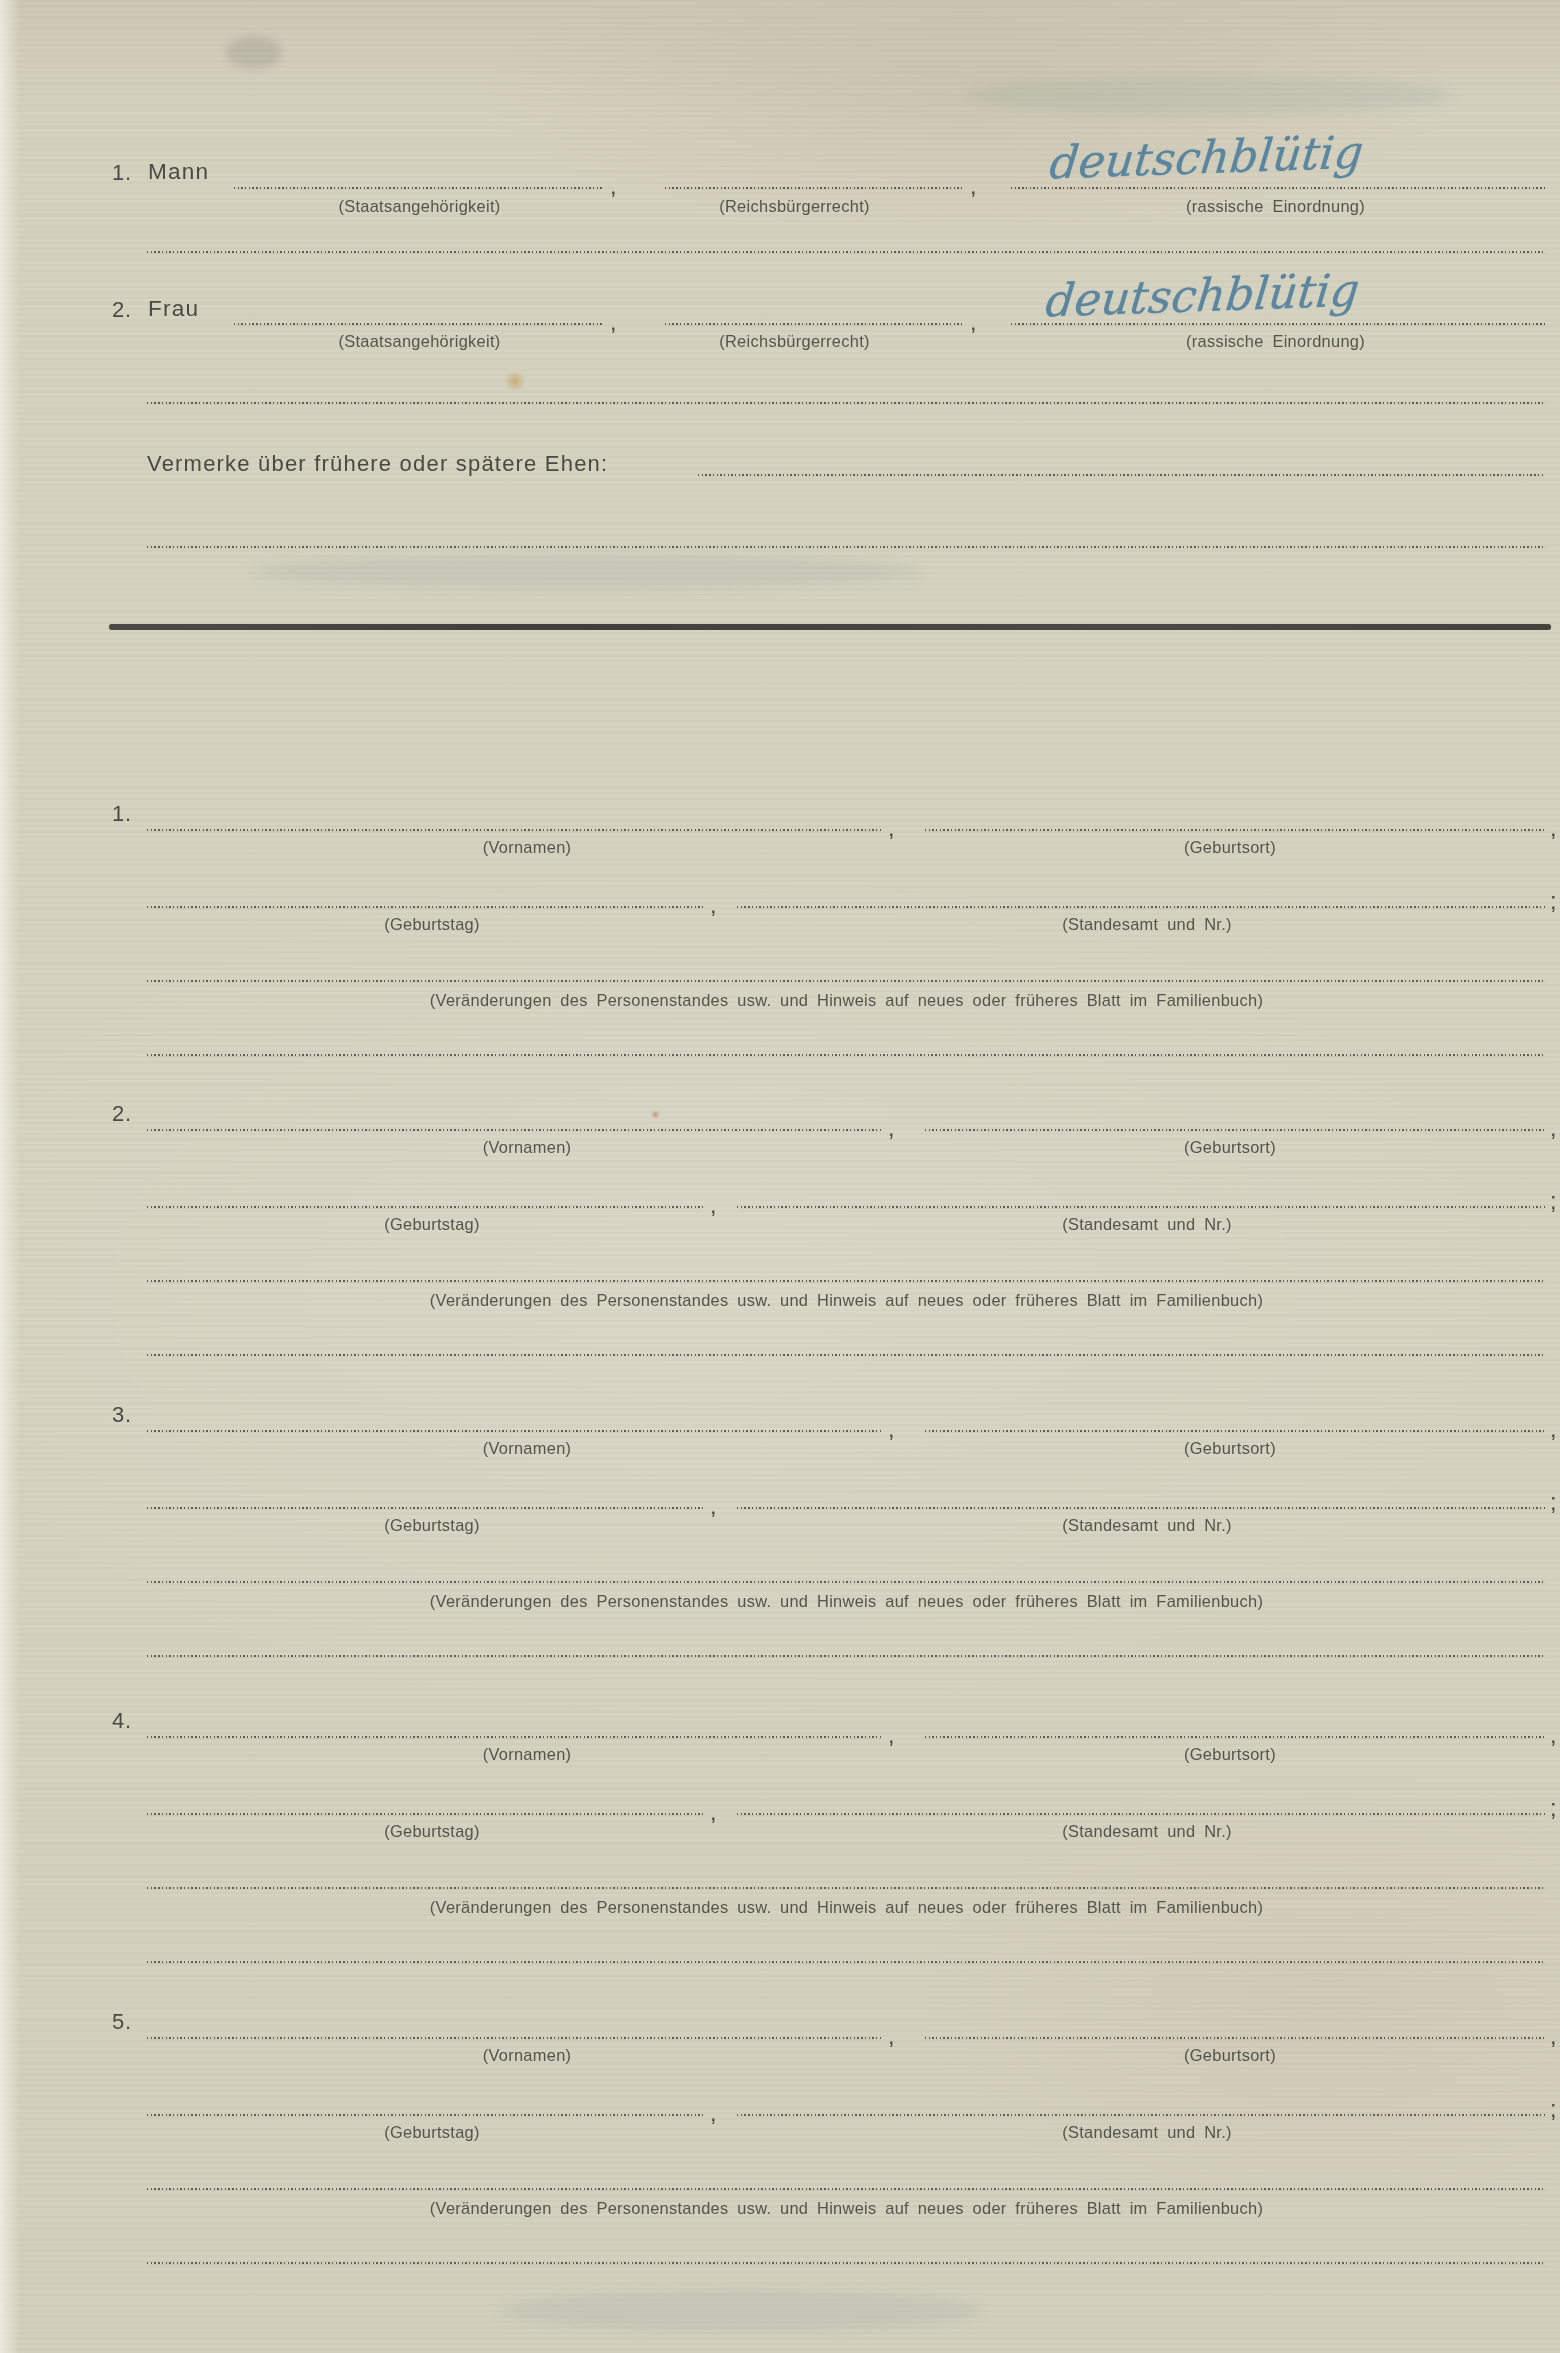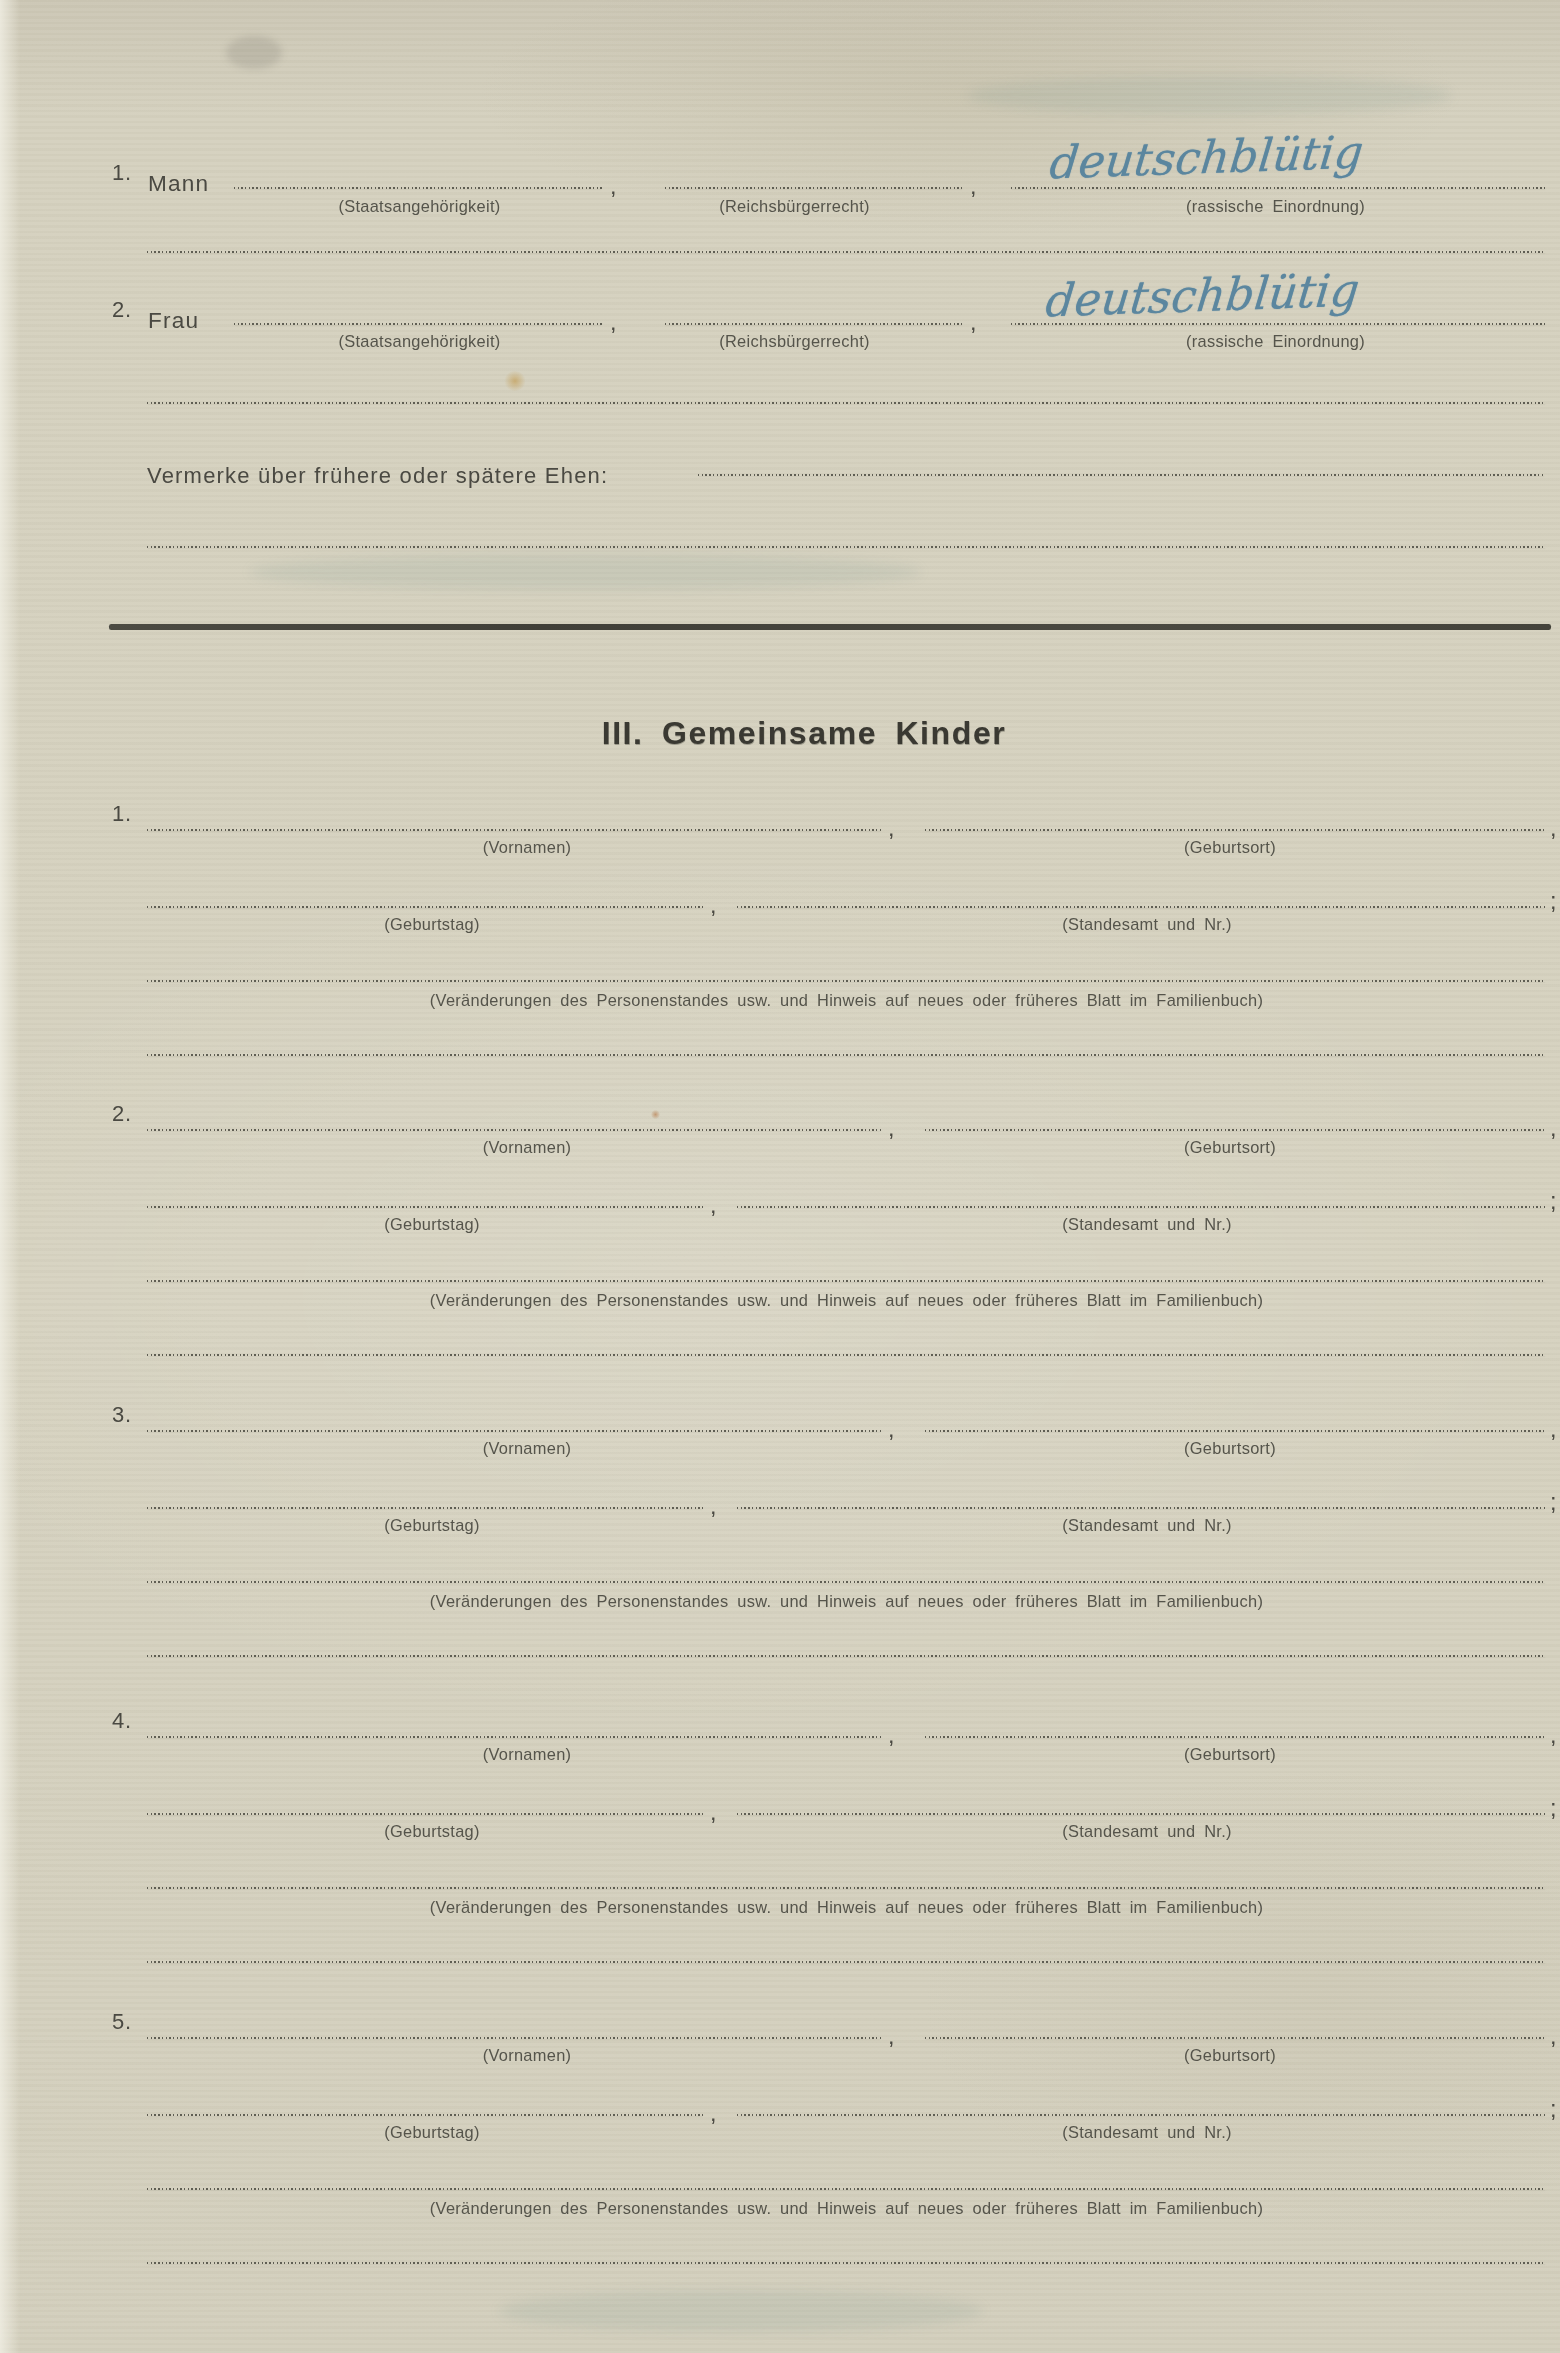--- a/index.html
+++ b/index.html
@@ -21,21 +21,21 @@
   }
   .paper::after {
     content:""; position:absolute; top:0; bottom:0; left:0; width:20px; pointer-events:none;
     background:linear-gradient(90deg, rgba(240,238,227,.85), rgba(240,238,227,0));
   }
 
   .abs { position:absolute; }
   .heading { font-weight:bold; color:#3a3932; letter-spacing:1.6px; word-spacing:7.8px;
              text-align:center; text-shadow:0.4px 0.6px 0.5px rgba(58,57,50,.35); }
   .num    { font-size:22px; color:#4a4942; letter-spacing:0.8px; }
-  .flabel { font-size:22.6px; color:#4a4942; letter-spacing:1.2px;margin-top:12px; }
+  .flabel { font-size:22.6px; color:#4a4942; letter-spacing:1.2px; }
   .caption{ font-size:16.4px; color:#55544b; text-align:center; letter-spacing:0.3px; word-spacing:3.9px; }
   .dotline{ height:2.3px;
             background-image:repeating-linear-gradient(90deg, rgba(82,81,71,.9) 0 1.4px, rgba(82,81,71,0) 1.4px 3.7px);
             box-shadow:0 1.6px 0.8px -0.8px rgba(82,81,71,.28); }
   .punct  { font-size:23.4px; color:#4a4942; }
   .ink    { font-family:"DejaVu Serif", serif; font-style:italic; font-size:45px; color:#4f7f9c;
             transform:rotate(-2deg) skewX(-8deg); opacity:.9; white-space:nowrap;
             text-shadow:0 0 1.1px rgba(79,127,156,.75); }
   .divider{ height:5.5px; border-radius:2.3px;
             background:linear-gradient(90deg,#4c4b43,#403f38 30%,#4a4941 70%,#44433b); }
@@ -97,21 +97,20 @@
   </div>
 
   <div class="abs dotline" style="left:147px; top:402px; width:1399px;"></div>
 
   <span class="abs flabel" style="left:147px; top:451px; font-size:22px;">Vermerke über frühere oder spätere Ehen:</span>
   <div class="abs dotline" style="left:698px; top:474px; width:847px;"></div>
   <div class="abs dotline" style="left:147px; top:546px; width:1399px;"></div>
 
   <div class="abs divider" style="left:109px; top:624px; width:1442px;"></div>
 
-  <div class="abs heading" style="left:47px; top:715px; width:1514px; font-size:32px;">III. Gemeinsame Kinder</div>
 
   <div class="entry" style="top:801px;">
     <span class="abs num" style="left:112px; top:0;">1.</span>
     <div class="abs dotline" style="left:147px; top:28px; width:734px;"></div>
     <span class="abs punct" style="left:888px; top:14px;">,</span>
     <div class="abs dotline" style="left:925px; top:28px; width:620px;"></div>
     <span class="abs punct" style="left:1550px; top:14px;">,</span>
     <span class="abs caption" style="left:371px; top:37px; width:312px;">(Vornamen)</span>
     <span class="abs caption" style="left:1074px; top:37px; width:312px;">(Geburtsort)</span>
     <div class="abs dotline" style="left:147px; top:105px; width:556px;"></div>

